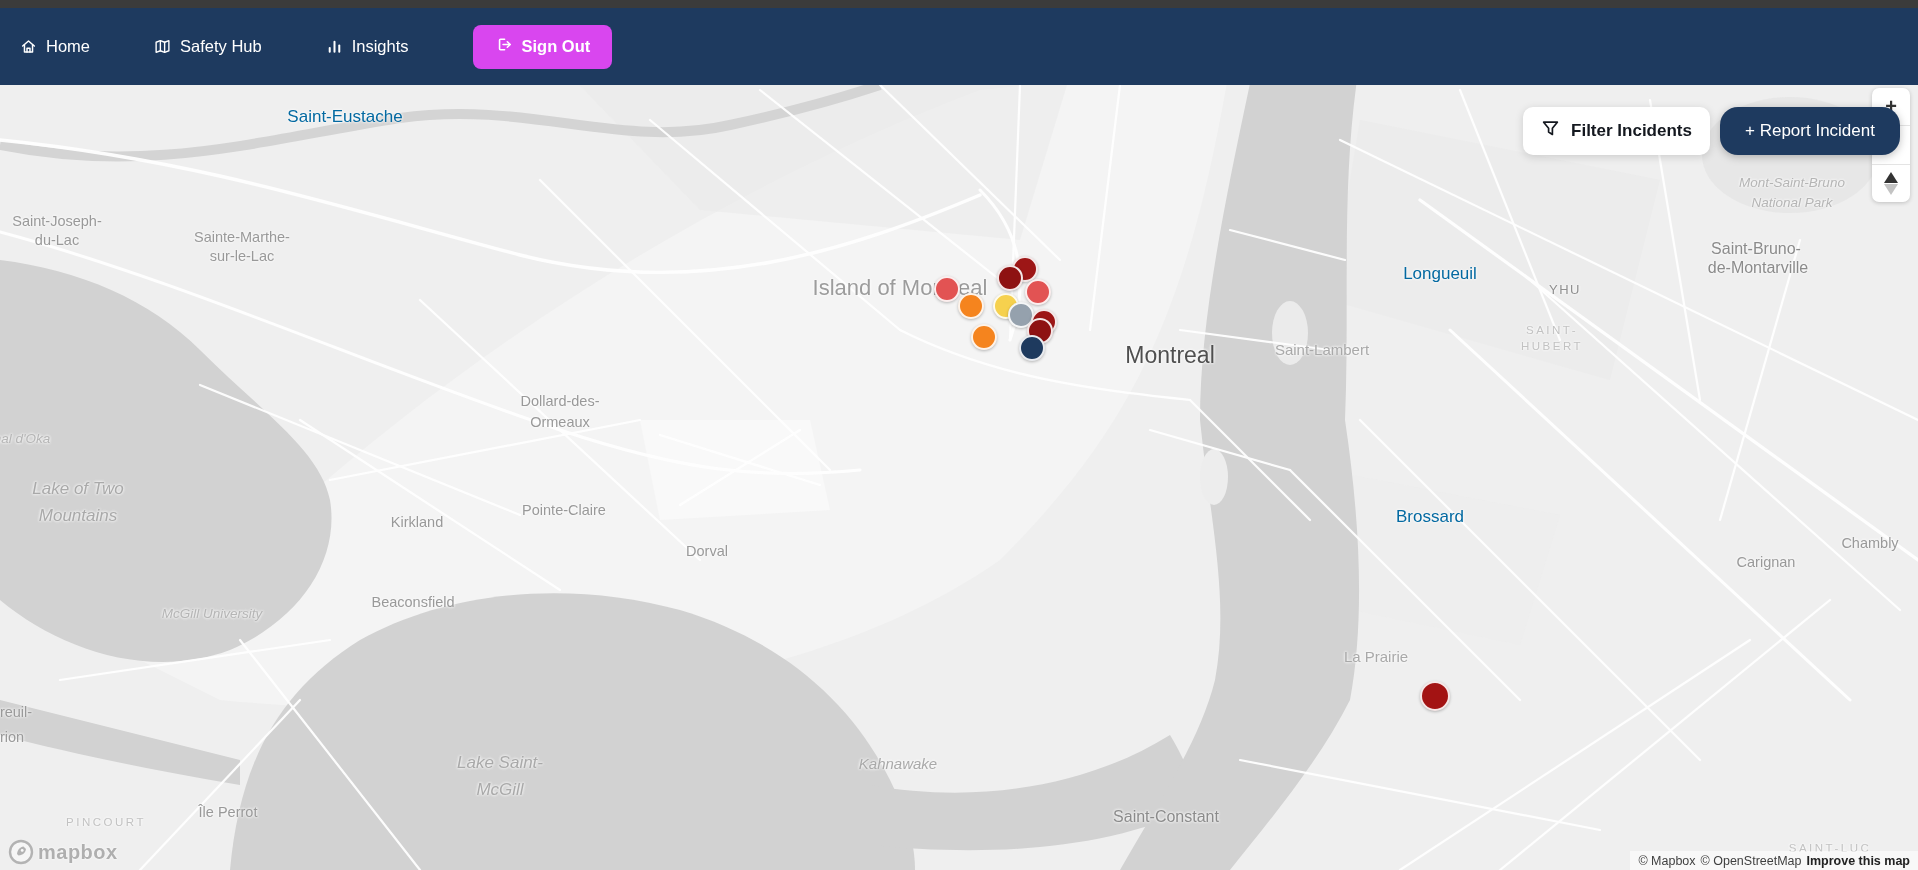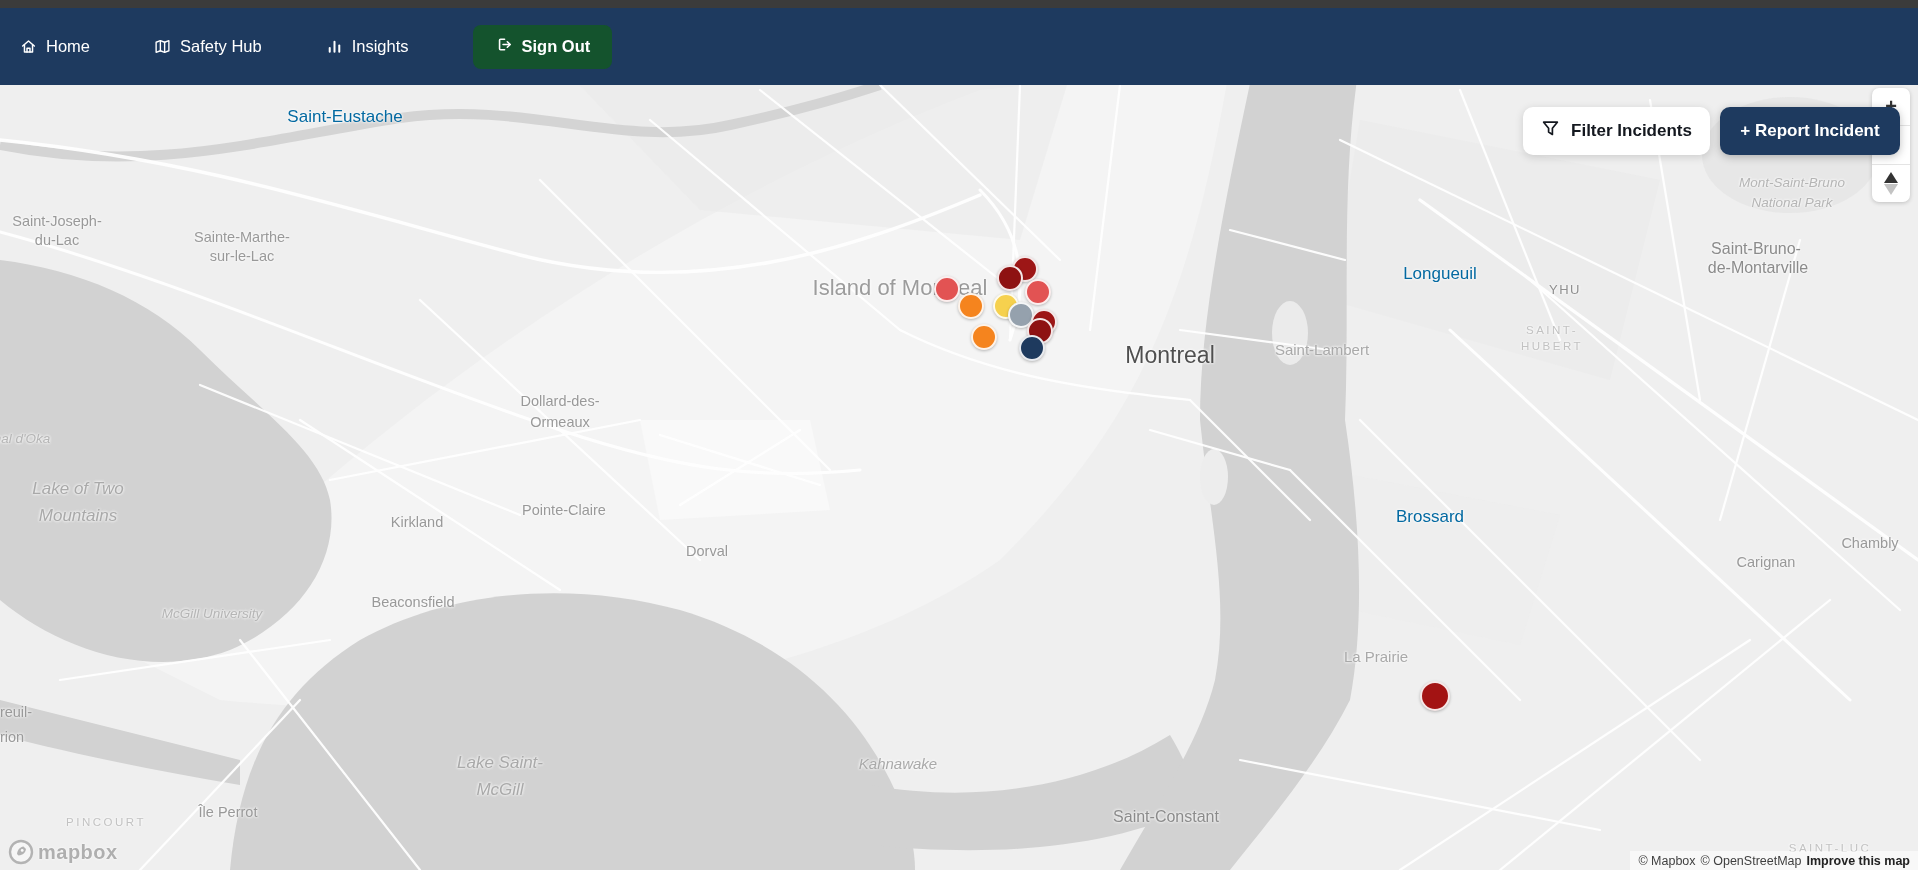--- a/index.html
+++ b/index.html
@@ -11,21 +11,21 @@
   .top-strip { position:absolute; top:0; left:0; width:100%; height:8px; background:#3b3b3b; }
 
   
   .header { position:absolute; top:8px; left:0; width:100%; height:77px; background:#1e3a5f;
             display:flex; align-items:center; justify-content:space-between; padding:0 18px 0 20px; z-index:20; }
   .app-title { color:#fff; font-size:22px; font-weight:bold; letter-spacing:.2px; }
   .nav { display:flex; align-items:center; }
   .nav-item { display:flex; align-items:center; gap:9px; color:#fff; font-size:16.5px; font-weight:500;
               margin-right:64px; cursor:pointer; white-space:nowrap; }
   .nav-item svg { display:block; }
-  .signout-btn { display:flex; align-items:center; gap:10px; background:#14532d; color:#fff;
+  .signout-btn { display:flex; align-items:center; gap:10px; background:#d946ef; color:#fff;
                  font-size:16.5px; font-weight:600; border:none; border-radius:8px;
                  height:44px; padding:0 22px; cursor:pointer; }
 
   
   .map { position:absolute; top:85px; left:0; width:1918px; height:785px; background:#efefef; overflow:hidden; }
   .map svg.base { position:absolute; top:0; left:0; }
 
   .pl { position:absolute; transform:translate(-50%,-50%); white-space:nowrap; pointer-events:none;
         text-shadow:0 0 3px rgba(255,255,255,.95), 0 0 3px rgba(255,255,255,.9); }
   .pl-city   { font-size:23px; color:#4f4f4f; font-weight:500;margin-top:13px; }
@@ -42,22 +42,22 @@
 
   .marker { position:absolute; transform:translate(-50%,-50%); border-radius:50%;
             border:2px solid rgba(255,255,255,.9); box-shadow:0 1px 3px rgba(0,0,0,.25); cursor:pointer; z-index:5; }
 
   
   .btn-filter { position:absolute; top:22px; left:1523px; width:187px; height:48px; background:#fff;
                 border:none; border-radius:10px; display:flex; align-items:center; justify-content:center; gap:11px;
                 font-size:17px; font-weight:600; color:#14181f; box-shadow:0 2px 8px rgba(0,0,0,.15);
                 cursor:pointer; z-index:8; font-family:inherit; }
   .btn-report { position:absolute; top:22px; left:1720px; width:180px; height:48px; background:#1e3a5f;
-                border:none; border-radius:10px; display:flex; align-items:center; justify-content:center;
-                font-size:17px; font-weight:700; color:#fff; box-shadow:0 2px 8px rgba(0,0,0,.25);
+                border:none; border-radius:18px; display:flex; align-items:center; justify-content:center;
+                font-size:17px; font-weight:400; color:#fff; box-shadow:0 2px 8px rgba(0,0,0,.25);
                 cursor:pointer; z-index:8; font-family:inherit; }
   .navctl { position:absolute; top:3px; left:1872px; width:38px; height:114px; background:#fff;
             border-radius:7px; box-shadow:0 1px 4px rgba(0,0,0,.2); z-index:6; display:flex; flex-direction:column; }
   .navctl .cell { flex:1; display:flex; align-items:center; justify-content:center;
                   font-size:20px; font-weight:bold; color:#333; cursor:pointer; }
   .navctl .cell + .cell { border-top:1px solid #e4e4e4; }
   .compass { display:flex; flex-direction:column; align-items:center; gap:1px; }
   .tri-up   { width:0; height:0; border-left:7px solid transparent; border-right:7px solid transparent;
               border-bottom:11px solid #333; }
   .tri-down { width:0; height:0; border-left:7px solid transparent; border-right:7px solid transparent;

